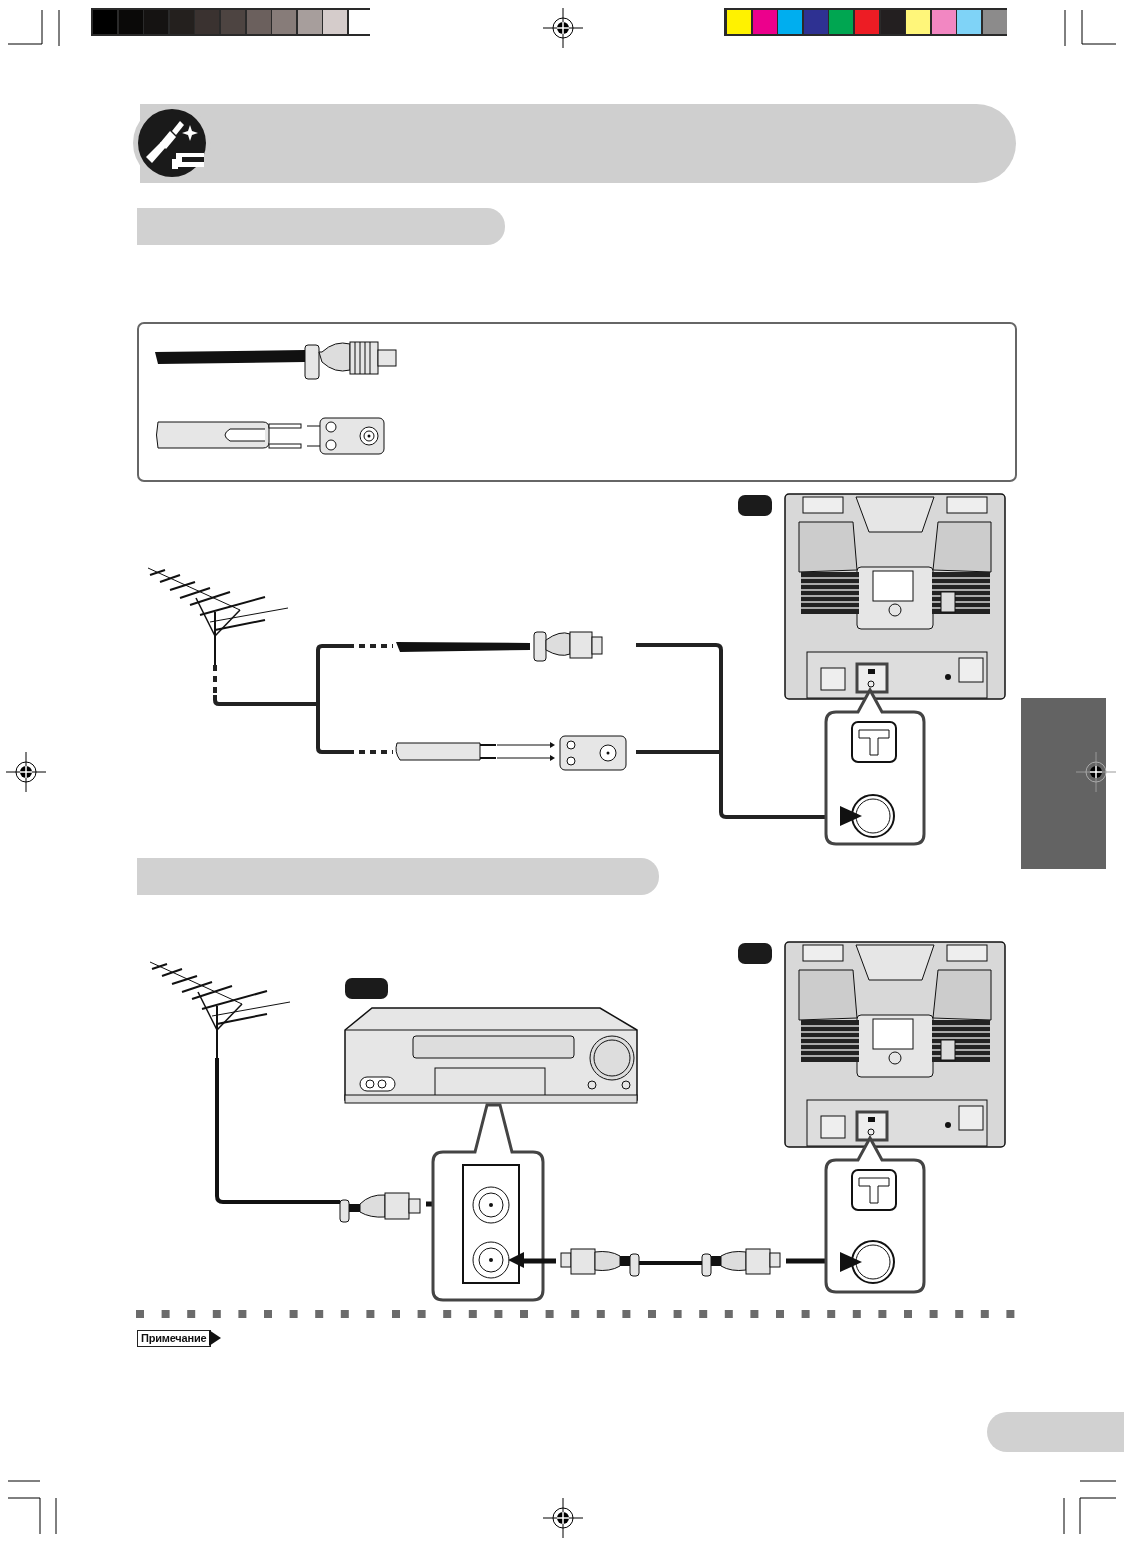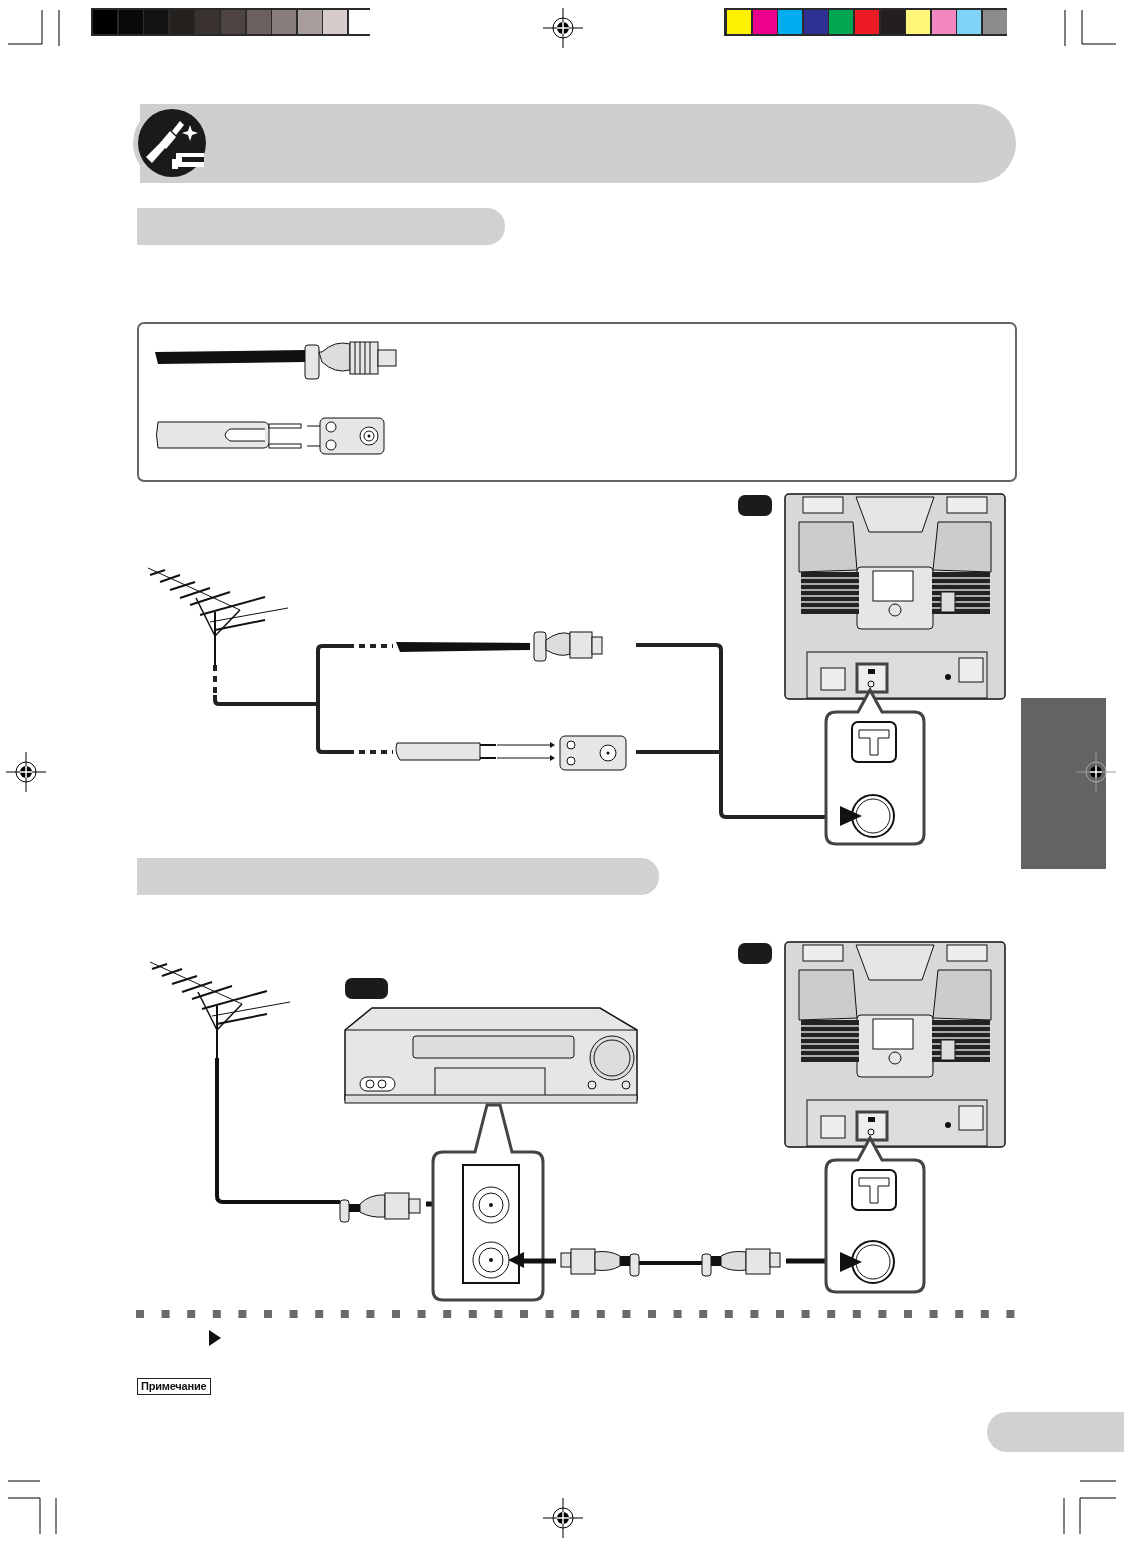--- a/index.html
+++ b/index.html
@@ -1,21 +1,21 @@
 <!DOCTYPE html>
 <html><head>
 <meta charset="utf-8">
 <style>
   html,body{margin:0;padding:0;background:#fff;}
   body{width:1124px;height:1544px;position:relative;overflow:hidden;font-family:"Liberation Sans",sans-serif;}
   .swatch{position:absolute;top:10px;width:24px;height:24px;}
   .swbar{position:absolute;top:8px;height:28px;background:#2a2a2a;}
   .pill{position:absolute;background:#d1d1d1;}
   .note-badge{position:absolute;left:137px;top:1330px;height:15px;font-size:11px;font-weight:bold;color:#111;
-    border:1px solid #222;padding:0 4px 0 3px;line-height:15px;background:#fff;letter-spacing:-0.2px;margin-top:48px;}
+    border:1px solid #222;padding:0 4px 0 3px;line-height:15px;background:#fff;letter-spacing:-0.2px;}
   .note-arrow{position:absolute;left:209px;top:1330px;width:0;height:0;border-top:8px solid transparent;border-bottom:8px solid transparent;border-left:12px solid #111;}
   svg{position:absolute;overflow:visible;}
 </style>
 </head>
 <body>
 
 <svg width="1124" height="1544" style="left:0;top:0">
   <g stroke="#000" stroke-width="1" fill="none">
     <line x1="8" y1="44" x2="42" y2="44"></line>
       <line x1="42" y1="10" x2="42" y2="44"></line>

